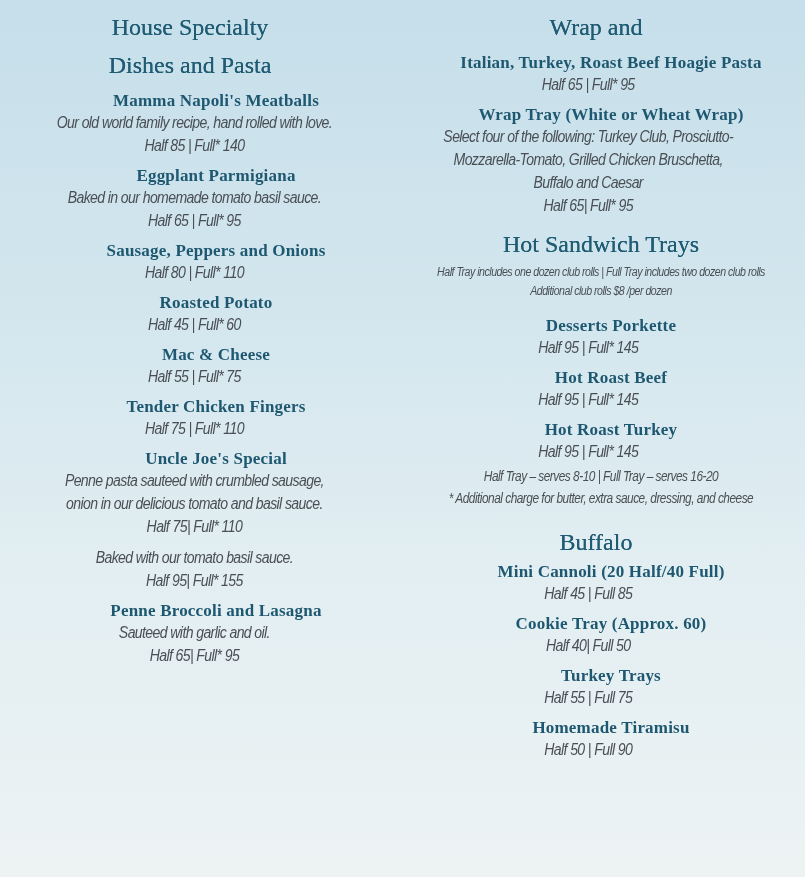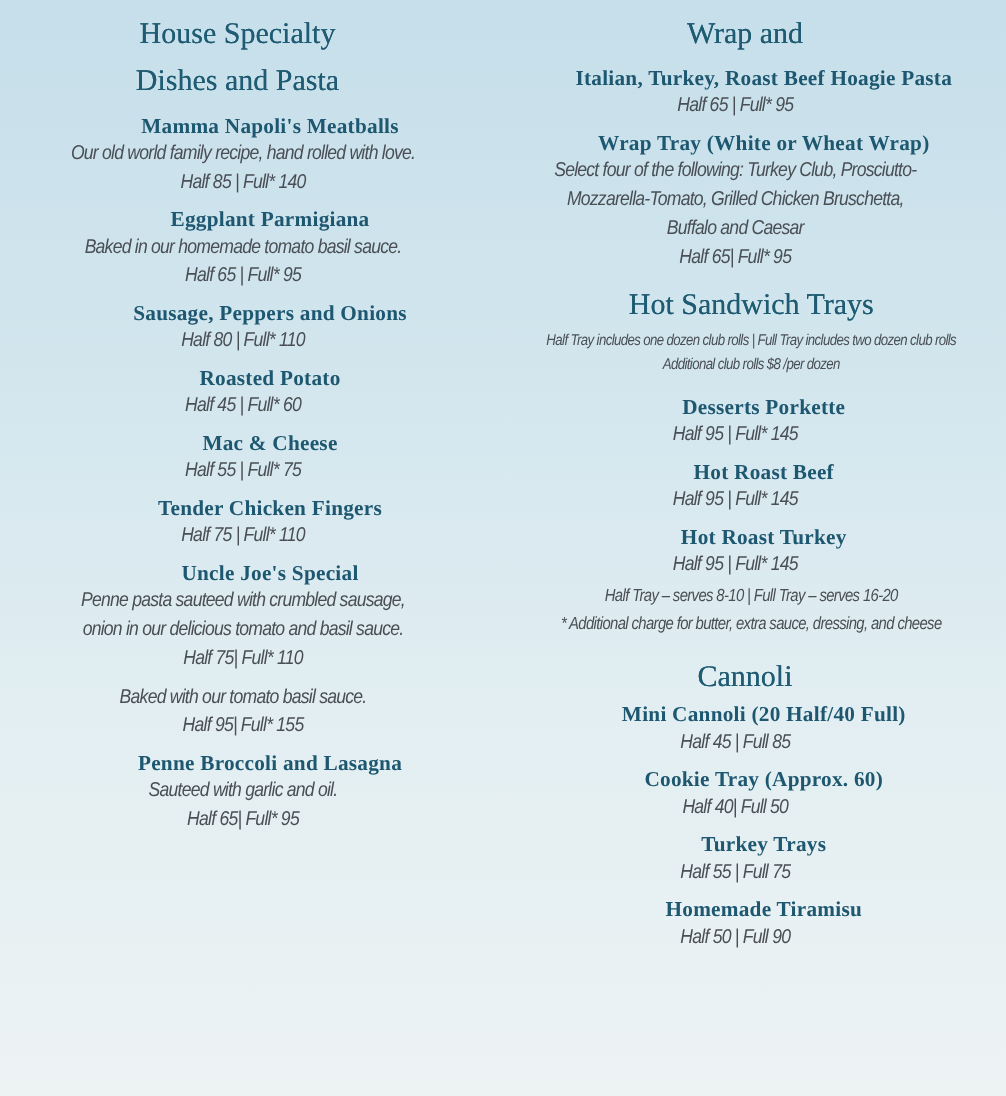--- a/index.html
+++ b/index.html
@@ -118,21 +118,21 @@
   <div class="item" style="margin-bottom:2px;">
     <div class="name">Hot Roast Turkey</div>
     <div class="price">Half  95 | Full*  145</div>
   </div>
   <div style="margin-left:-20px;width:400px;">
     <div class="note note2">Half Tray – serves 8-10 | Full Tray – serves 16-20</div>
     <div class="note note2">* Additional charge for butter, extra sauce, dressing, and cheese</div>
   </div>
 
   <div style="margin-left:-20px;width:390px;margin-top:14px;">
-    <h2 class="sec-title">Cannoli</h2>
+    <h2 class="sec-title">Buffalo</h2>
   </div>
   <div class="item">
     <div class="name">Mini Cannoli (20 Half/40 Full)</div>
     <div class="price">Half  45 | Full  85</div>
   </div>
   <div class="item">
     <div class="name">Cookie Tray (Approx. 60)</div>
     <div class="price">Half  40| Full  50</div>
   </div>
   <div class="item">

